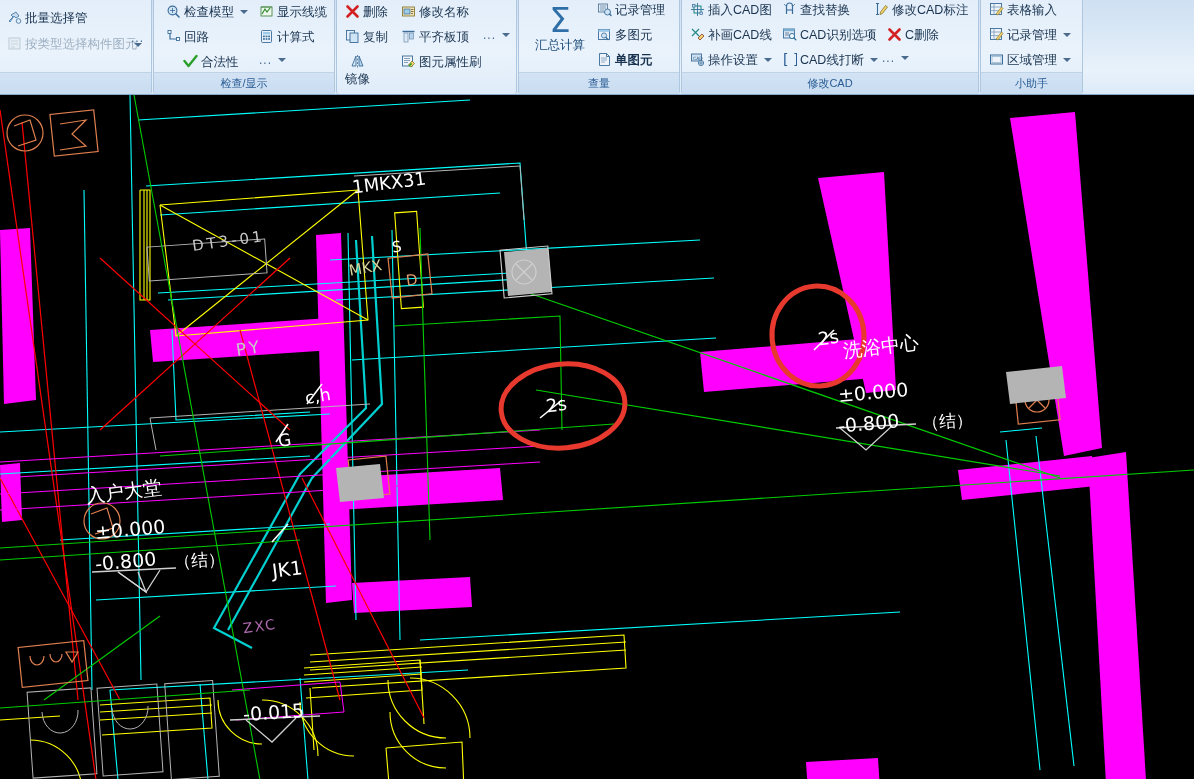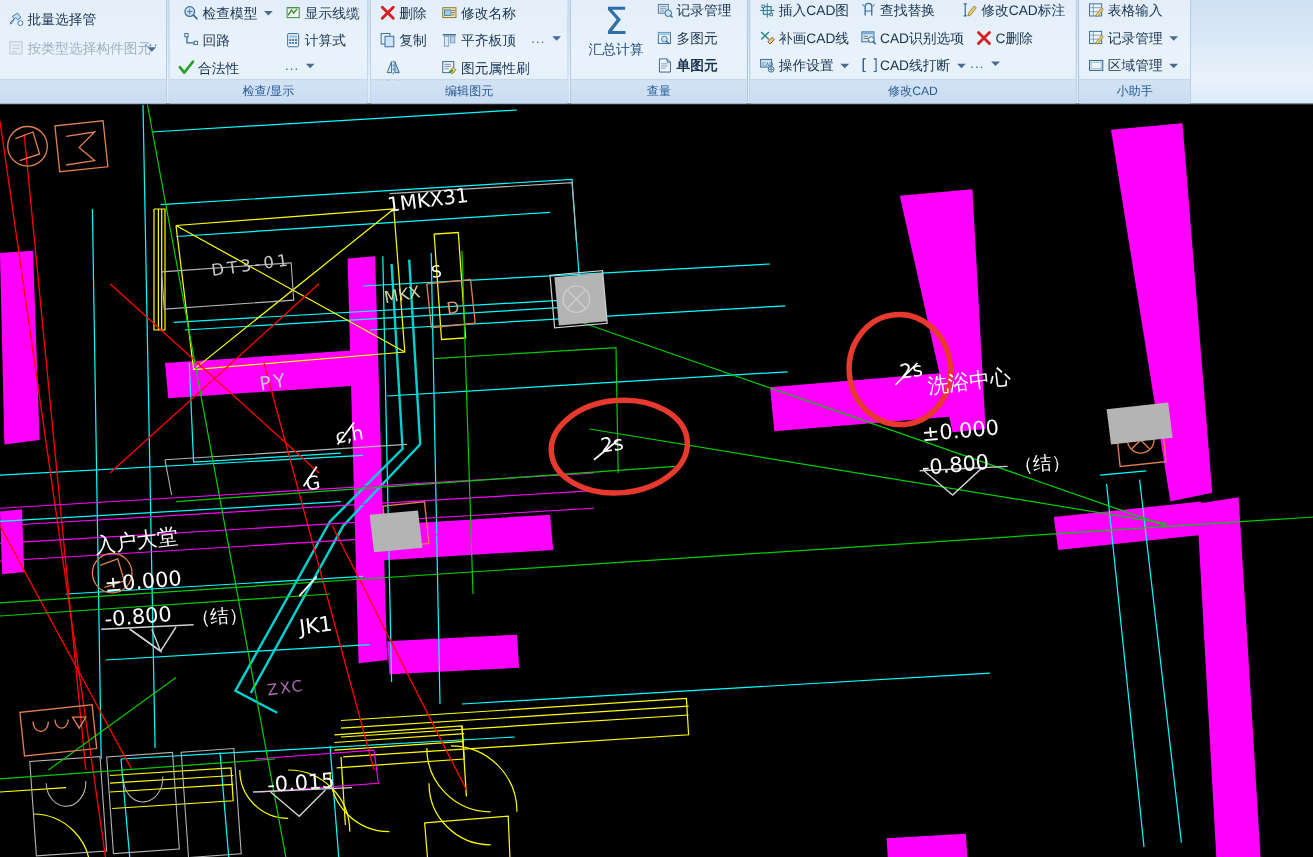--- a/index.html
+++ b/index.html
@@ -158,21 +158,21 @@
                   <rect x="9.2" y="6.6" width="1.8" height="1.6"></rect>
               <rect x="4" y="9.2" width="1.8" height="1.6"></rect>
                   <rect x="6.6" y="9.2" width="1.8" height="1.6"></rect>
                   <rect x="9.2" y="9.2" width="1.8" height="1.6"></rect>
                 </g>
             </svg>
           </span>
           <span>计算式</span>
         </div>
 
-        <div class="item" style="left:8px;top:54px;">
+        <div class="item" style="left:29px;top:54px;">
           <span class="ico">
             <svg width="15" height="15" viewBox="0 0 15 15">
               <path d="M1.5 7 L5.5 12 L13.5 2" stroke="#2aa02a" stroke-width="2.4" fill="none" stroke-linecap="round" stroke-linejoin="round"></path>
             </svg>
           </span>
           <span>合法性</span>
         </div>
 
         <div class="item" style="left:105px;top:56px;">
           <span class="dots">...</span>
@@ -247,21 +247,20 @@
             <svg width="15" height="15" viewBox="0 0 15 15">
               <rect x="1.5" y="2" width="10" height="10" fill="#eef4fa" stroke="#3a6c99" stroke-width="0.9"></rect>
               <path d="M3 4.5h6M3 6.5h6M3 8.5h4" stroke="#6a8aa8" stroke-width="0.8"></path>
               <path d="M7.5 11 L11 7 L13.5 9.5 L10 13 Z" fill="#f0d070" stroke="#8a7a2a" stroke-width="0.8"></path>
               <path d="M8 12 L10.5 9.5" stroke="#2aa02a" stroke-width="1.6"></path>
             </svg>
           </span>
           <span>图元属性刷</span>
         </div>
       </div>
-      <div class="panel-title">编辑图元</div>
     </div>
 
     <div class="panel" style="left:518px;width:162px;">
       <div class="panel-body">
 
         <div class="bigbtn" style="left:10px;top:3px;width:62px;">
           <span class="sigma">Σ</span>
           <span>汇总计算</span>
         </div>
 

